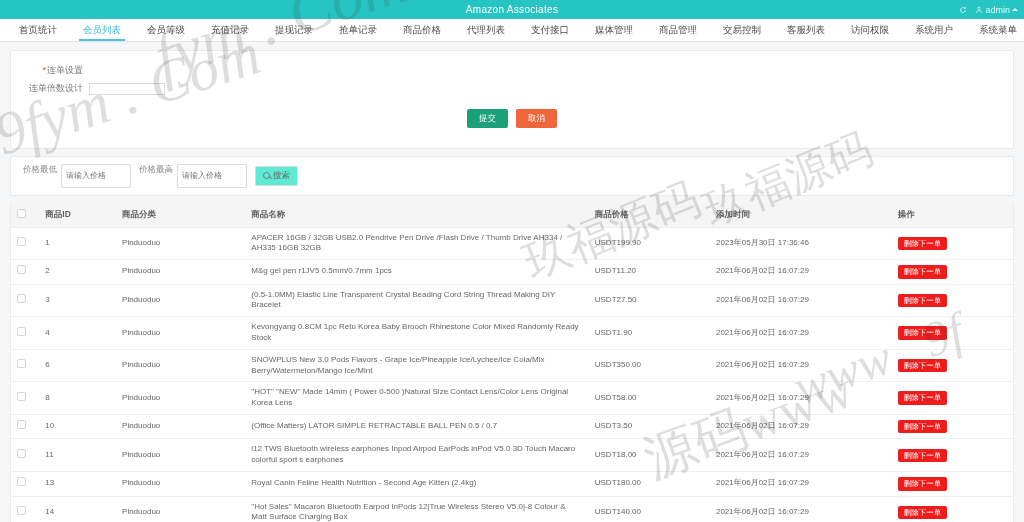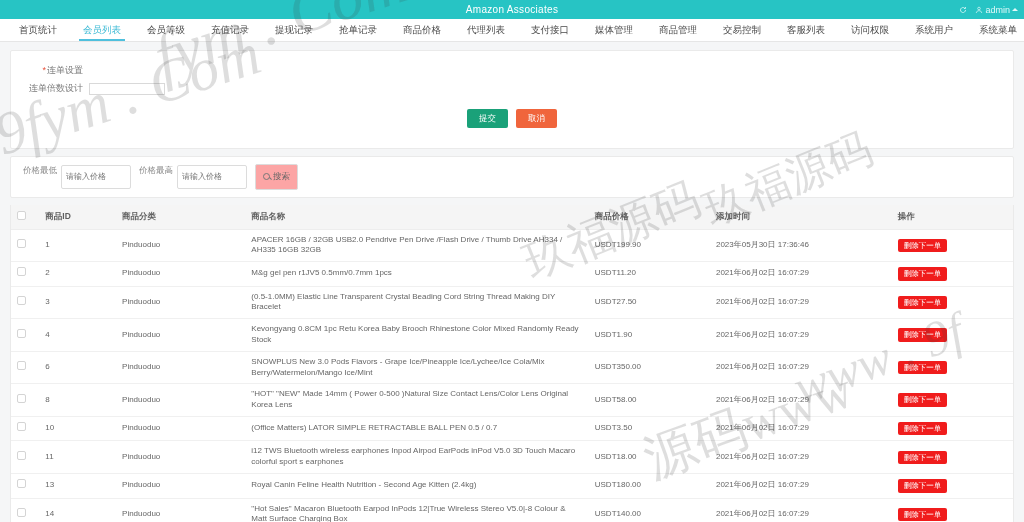--- a/index.html
+++ b/index.html
@@ -134,22 +134,22 @@
   .search-field { display:flex; align-items:flex-start; gap:4px; }
   .search-field label { font-size: 8.5px; color:#888; white-space:nowrap; }
   .search-field input {
     width: 70px; height: 24px;
     border:1px solid #dcdcdc; border-radius:2px;
     font-size: 8px; color:#9b9b9b; padding: 0 4px;
     outline:none; font-family: inherit; background:#fff;
   }
   .btn-search {
     display:flex; align-items:center; gap:3px;
-    border:1px solid #dcdcdc; background:#fca5a5;
-    border-radius:2px; height: 26px; padding: 0 7px;
+    border:1px solid #dcdcdc; background:#5eead4;
+    border-radius:2px; height: 20px; padding: 0 7px;
     font-size: 8.5px; color:#666; cursor:pointer; font-family:inherit;
   }
   .mag {
     width:7px;height:7px;border:1px solid #777;border-radius:50%;
     position:relative; display:inline-block;
   }
   .mag::after{content:'';position:absolute;width:3px;height:1px;background:#777;transform:rotate(45deg);right:-3px;bottom:0px;}
 
   
   .table-wrap {

